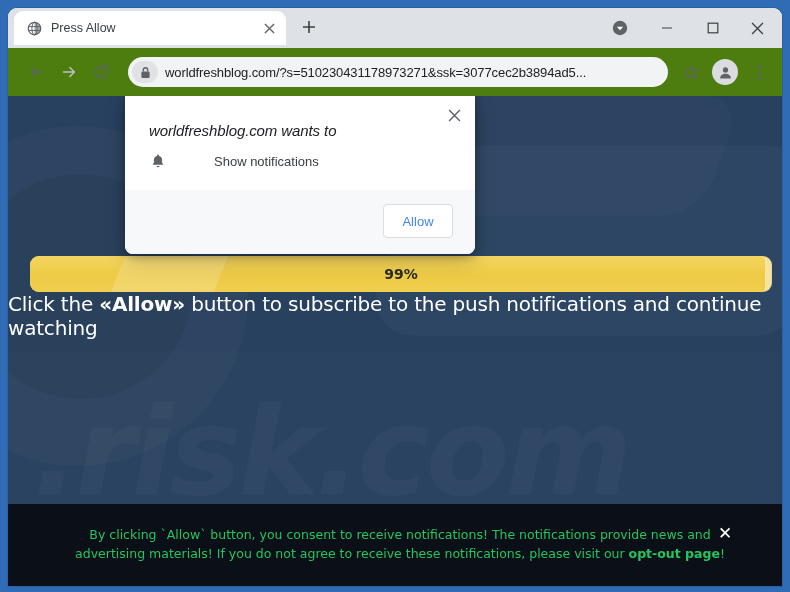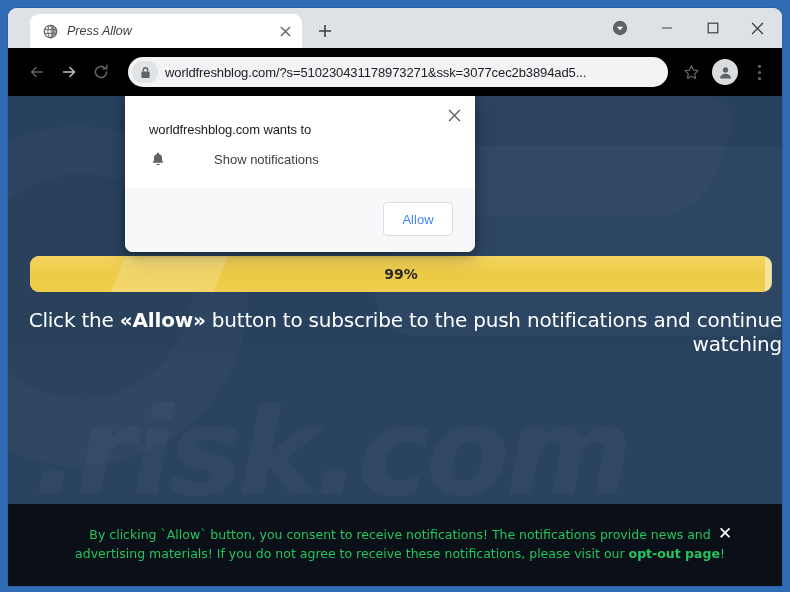--- a/index.html
+++ b/index.html
@@ -31,23 +31,22 @@
     background: #ffffff;
     box-shadow: 0 0 0 1px rgba(0,0,0,0.10);
   }
 
   
   .tabstrip {
     position: relative;
     height: 40px;
     background: #dee1e6;
     display: flex;
-    align-items: flex-end;
-    padding-left: 22px;
-    font-style: italic;
+    align-items: center;
+    padding-left: 6px;
   }
   .tab {
     position: relative;
     width: 272px;
     height: 34px;
     background: #ffffff;
     border-radius: 9px 9px 0 0;
     display: flex;
     align-items: center;
     padding: 0 8px 0 12px;
@@ -96,21 +95,21 @@
   .wc {
     width: 46px; height: 40px;
     display: flex; align-items: center; justify-content: center;
     color: #3c4043;
   }
   .wc:last-child { padding-right: 4px; }
 
   
   .toolbar {
     height: 48px;
-    background: #000000;
+    background: #4d7c0f;
     display: flex;
     align-items: center;
     padding: 0 8px 0 14px;
     gap: 2px;
   }
   .tb-btn {
     width: 30px; height: 30px;
     flex: 0 0 30px;
     display: flex; align-items: center; justify-content: center;
     border-radius: 50%;
@@ -246,22 +245,22 @@
     font-size: 14px;
     font-weight: 700;
     color: #2b2b2b;
     font-family: "DejaVu Sans", sans-serif;
   }
 
   
   .headline {
     position: absolute;
     left: 0; right: 0;
-    top: 212px;
-    text-align: right;
+    top: 196px;
+    text-align: left;
     font-size: 20px;
     color: #ffffff;
     font-family: "DejaVu Sans", sans-serif;
     letter-spacing: -0.2px;
   }
   .headline b { font-weight: 700; }
 
   
   .consent {
     position: absolute;
@@ -307,23 +306,24 @@
   }
   .perm-close {
     position: absolute;
     right: 10px; top: 8px;
     width: 22px; height: 22px;
     display: flex; align-items: center; justify-content: center;
     color: #5f6368;
   }
   .perm-title {
     padding: 26px 60px 0 24px;
-    font-size: 13px;
+    font-size: 15px;
     color: #202124;
     letter-spacing: -0.1px;
+    font-style: italic;
   }
   .perm-row {
     display: flex;
     align-items: center;
     gap: 14px;
     padding: 14px 24px 0 25px;
   }
   .perm-bell { flex: 0 0 18px; display: flex; align-items: center; }
   .perm-row-label {
     font-size: 13px;

